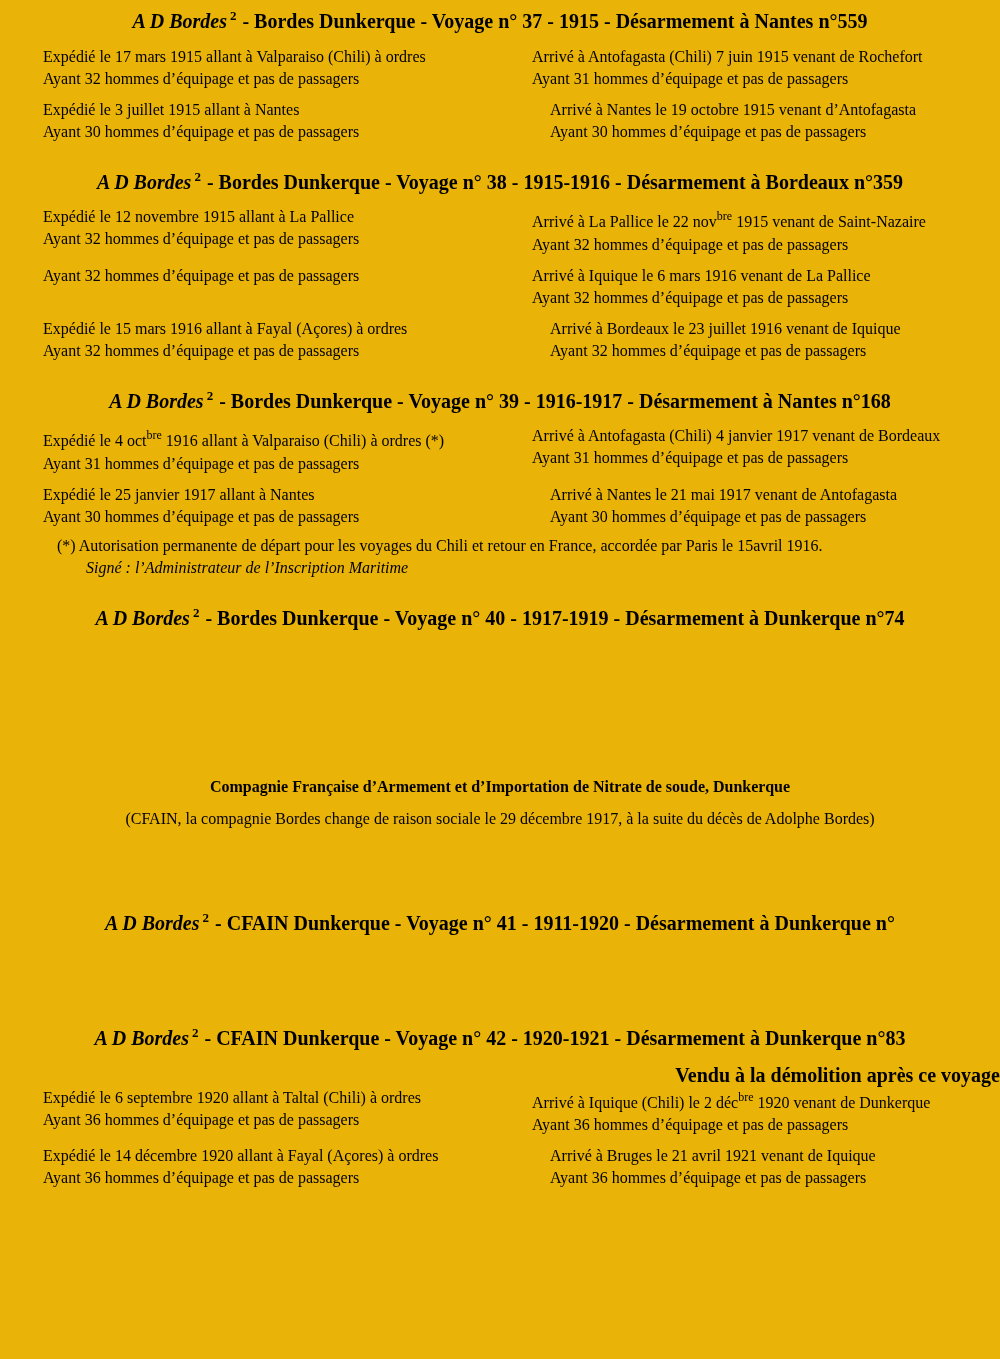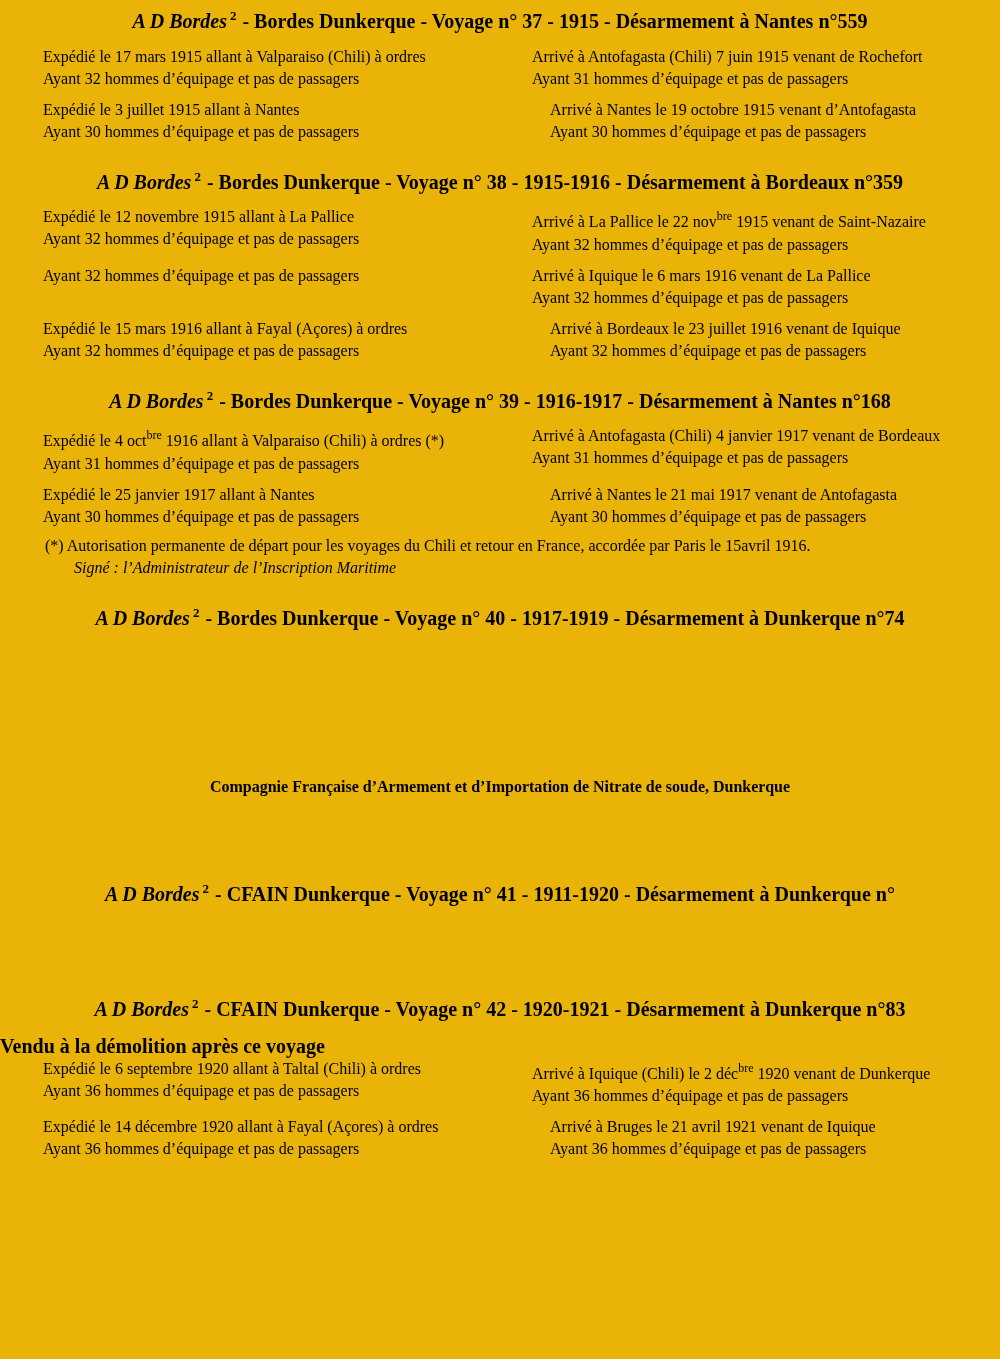--- a/index.html
+++ b/index.html
@@ -43,21 +43,21 @@
   .row-line {
     font-size: 16px;
     line-height: 22px;
     white-space: nowrap;
   }
   .row-line sup, .footnote sup {
     font-size: 12px;
     position: relative;
     top: -1px;
   }
-  .footnote { margin-top: 7px; padding-left: 45px; }
+  .footnote { margin-top: 7px; padding-left: 31px; margin-left: 26px; }
   .footnote-line {
     font-size: 16px;
     line-height: 22px;
     white-space: nowrap;
   }
   .footnote-line.indented { padding-left: 29px; font-style: italic; }
   .company-block { margin-top: 144px; }
   .company-heading {
     font-size: 16px;
     line-height: 28px;
@@ -72,21 +72,21 @@
     text-align: center;
     margin: 7px 0 0 0;
     white-space: nowrap;
   }
   .gap-before-v41 { margin-top: 76px; }
   .gap-before-v42 { margin-top: 86px; }
   .voyage-subtitle {
     font-size: 20px;
     line-height: 24px;
     font-weight: bold;
-    text-align: left;
+    text-align: right;
     margin: 3px 0 0 0;
     white-space: nowrap;
   }
   .voyage-rows.after-subtitle { }
 </style>
 </head>
 <body>
 
 <div class="page">
 
@@ -181,20 +181,21 @@
     </div>
   </div>
 
   <div class="section no-gap">
     <h2 class="voyage-title"><span class="ship">A D Bordes</span><sup class="ship-sup">2</sup><span> - Bordes Dunkerque - Voyage n° 40 - 1917-1919 - Désarmement à Dunkerque n°74</span></h2>
     <div class="voyage-rows"></div>
   </div>
 
   <div class="company-block">
     <h1 class="company-heading">Compagnie Française d’Armement et d’Importation de Nitrate de soude, Dunkerque</h1>
+    <p class="company-subtitle">(CFAIN, la compagnie Bordes change de raison sociale le 29 décembre 1917, à la suite du décès de Adolphe Bordes)</p>
   </div>
 
   <div class="section no-gap gap-before-v41">
     <h2 class="voyage-title"><span class="ship">A D Bordes</span><sup class="ship-sup">2</sup><span> - CFAIN Dunkerque - Voyage n° 41 - 1911-1920 - Désarmement à Dunkerque n°</span></h2>
     <div class="voyage-rows"></div>
   </div>
 
   <div class="section no-gap gap-before-v42">
     <h2 class="voyage-title"><span class="ship">A D Bordes</span><sup class="ship-sup">2</sup><span> - CFAIN Dunkerque - Voyage n° 42 - 1920-1921 - Désarmement à Dunkerque n°83</span></h2>
     <h3 class="voyage-subtitle">Vendu à la démolition après ce voyage</h3>

